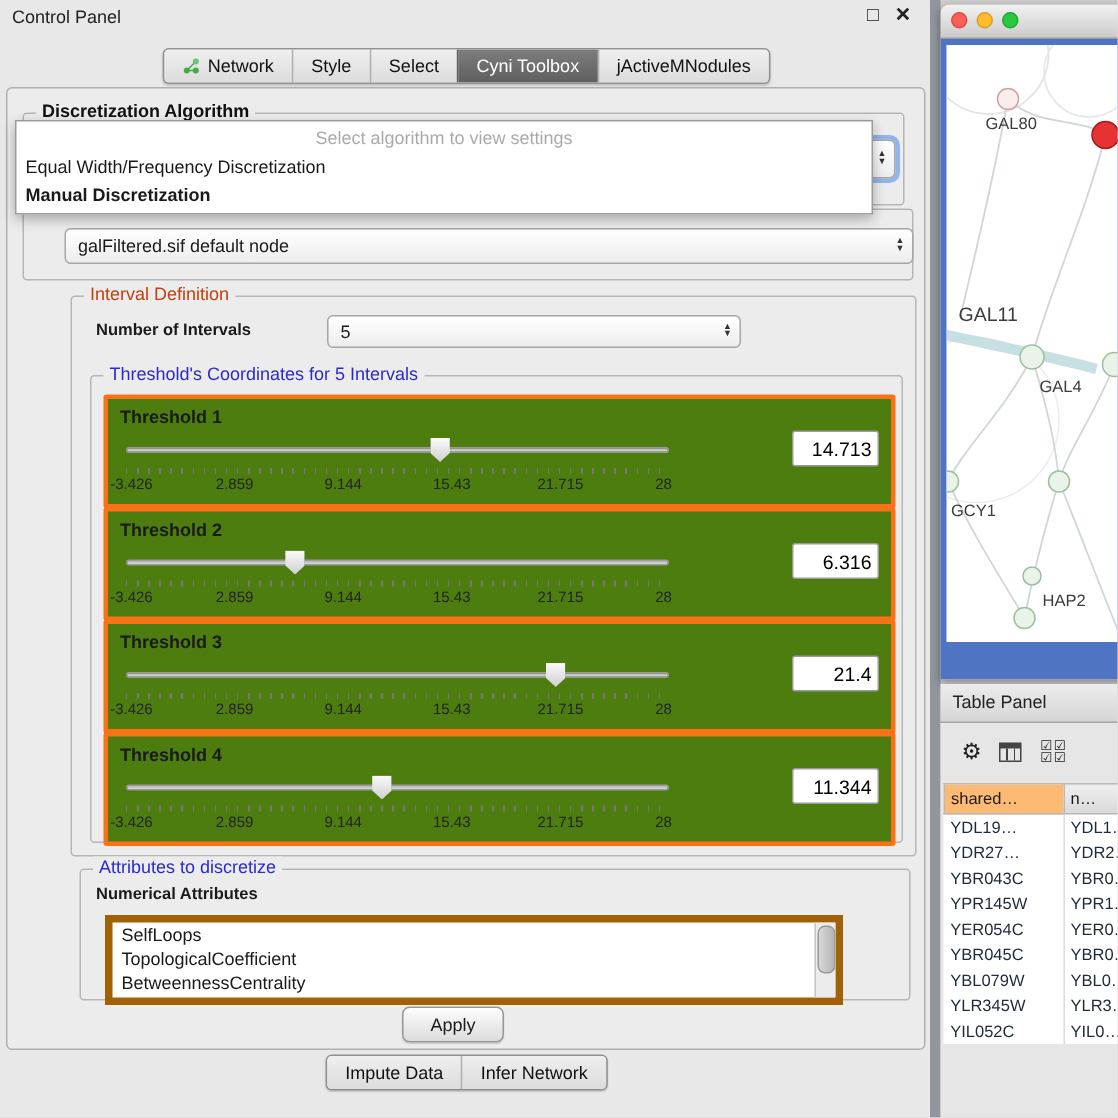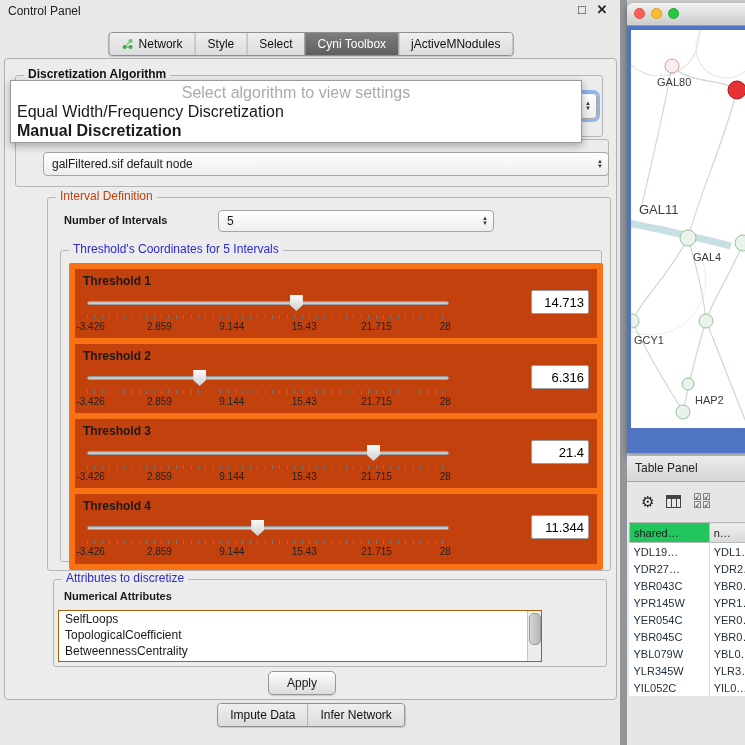--- a/index.html
+++ b/index.html
@@ -29,41 +29,41 @@
   .legend{position:absolute;top:-9px;left:8px;background:#ececec;padding:0 4px;font-size:12px;white-space:nowrap;}
   .legend.black{color:#111;font-weight:bold;}
   .legend.green{color:#c2410c;}
   .legend.blue{color:#2a2ad0;}
   
   .combo{position:absolute;background:linear-gradient(#ffffff,#ededed);border:1px solid #a6a6a6;border-radius:4px;font-size:12px;display:flex;align-items:center;padding:0 8px;box-sizing:border-box;box-shadow:inset 0 1px 0 #fff;}
   .combo .stepper{position:absolute;right:5px;top:50%;transform:translateY(-50%);display:flex;flex-direction:column;line-height:5px;font-size:6px;color:#333;}
   .combo.focused{box-shadow:0 0 0 3px rgba(100,150,235,.65);}
   
   .popup{position:absolute;left:10px;top:80px;width:570px;background:#fff;border:1px solid #9b9b9b;box-shadow:0 3px 8px rgba(0,0,0,.3);z-index:20;padding:2px 0;}
-  .popup .item{font-size:16px;padding:2px 6px;line-height:15px;}
+  .popup .item{font-size:12px;padding:2px 6px;line-height:15px;}
   .popup .item.placeholder{color:#aaa;text-align:center;}
   .popup .item.bold{font-weight:bold;}
   
-  .threshold-box{position:absolute;left:8px;width:522px;height:70px;border:6px solid #f97316;border-radius:2px;background:#c2410c;}
+  .threshold-box{position:absolute;left:8px;width:522px;height:70px;border:3px solid #f97316;border-radius:2px;background:#4d7c0f;}
   .th-label{position:absolute;left:8px;top:5px;font-size:12px;font-weight:bold;}
   .th-value{position:absolute;right:8px;top:21px;width:58px;height:24px;border:1px solid #9b9b9b;border-radius:2px;background:#fff;font-size:13px;text-align:right;padding:0 4px;box-sizing:border-box;font-family:inherit;}
   .slider{position:absolute;left:12px;top:24px;width:362px;height:42px;}
   .slider .track{position:absolute;left:0;top:8px;width:100%;height:4px;background:linear-gradient(#b5b5b5,#d8d8d8);border:1px solid #9a9a9a;border-radius:3px;box-sizing:border-box;}
   .slider .thumb{position:absolute;top:2px;width:13px;height:16px;background:linear-gradient(#fbfbfb,#cfcfcf);clip-path:polygon(0 0,100% 0,100% 62%,50% 100%,0 62%);filter:drop-shadow(0 0 1px #777);}
   .slider .ruler{position:absolute;left:0;top:22px;width:100%;height:4px;background:repeating-linear-gradient(to right,#777 0,#777 1px,transparent 1px,transparent 7.4px);}
   .ticklabels{position:absolute;left:0;top:28px;width:100%;height:12px;font-size:10px;color:#222;}
   .ticklabels span{position:absolute;transform:translateX(-50%);white-space:nowrap;}
   .ticklabels span:nth-child(1){left:1%;}
   .ticklabels span:nth-child(2){left:20%;}
   .ticklabels span:nth-child(3){left:40%;}
   .ticklabels span:nth-child(4){left:60%;}
   .ticklabels span:nth-child(5){left:80%;}
   .ticklabels span:nth-child(6){left:99%;}
   
-  .listbox{position:absolute;left:4px;top:30px;width:482px;height:50px;background:#fff;border:1px solid #a16207;overflow:hidden;}
+  .listbox{position:absolute;left:16px;top:30px;width:482px;height:50px;background:#fff;border:5px solid #a16207;overflow:hidden;}
   .listbox .li{font-size:12px;line-height:16px;padding:0 6px;white-space:nowrap;}
   .vscroll{position:absolute;right:0;top:0;width:13px;height:100%;background:#ececec;border-left:1px solid #c5c5c5;}
   .vscroll .vthumb{position:absolute;left:1px;top:2px;width:10px;height:30px;background:linear-gradient(to right,#d8d8d8,#b5b5b5);border:1px solid #999;border-radius:5px;}
   
   .apply-btn{position:absolute;left:268px;top:671px;width:66px;height:22px;background:linear-gradient(#fdfdfd,#dcdcdc);border:1px solid #979797;border-radius:5px;font-size:12px;display:flex;align-items:center;justify-content:center;box-shadow:0 1px 1px rgba(0,0,0,.15);}
   
   .splitter{position:absolute;left:620px;top:0;width:7px;height:745px;background:#90969b;}
   
   .net-window{position:absolute;left:627px;top:3px;width:130px;height:450px;border-radius:6px 6px 0 0;overflow:hidden;box-shadow:0 2px 6px rgba(0,0,0,.35);}
   .net-titlebar{position:absolute;left:0;top:0;width:100%;height:22px;background:linear-gradient(#f2f2f2,#cbcbcb);border-bottom:1px solid #9a9a9a;}
@@ -76,21 +76,21 @@
   
   .tp-header{position:absolute;left:627px;top:456px;width:118px;height:25px;background:linear-gradient(#ececec,#d6d6d6);border-bottom:1px solid #a5a5a5;}
   .tp-title{position:absolute;left:8px;top:5px;font-size:12px;color:#222;}
   .tp-body{position:absolute;left:627px;top:482px;width:118px;height:263px;background:#e6e6e6;}
   .tp-toolbar{position:absolute;left:0;top:4px;width:100%;height:30px;display:flex;align-items:center;gap:12px;padding-left:14px;}
   .tool-ic{font-size:15px;color:#222;line-height:1;}
   .cols-icon{width:15px;height:13px;border:1px solid #444;box-sizing:border-box;background:linear-gradient(to right,transparent 0 4px,#444 4px 5px,transparent 5px 9px,#444 9px 10px,transparent 10px);border-top:4px solid #444;}
   .checks-icon{font-size:9px;letter-spacing:1px;color:#222;line-height:8px;}
   .tp-table{position:absolute;left:2px;top:40px;width:130px;background:#fff;border-collapse:collapse;font-size:11px;}
   .tp-table th{height:19px;background:linear-gradient(#efefef,#d9d9d9);border:1px solid #b9b9b9;font-weight:normal;text-align:left;padding:0 4px;}
-  .tp-table th.sel{background:#22c55e;}
+  .tp-table th.sel{background:#fdba74;}
   .tp-table td{height:17px;border-right:1px solid #dcdcdc;padding:0 4px;white-space:nowrap;overflow:hidden;color:#1d2b3a;}
   .num-label{font-weight:bold;font-size:11px;position:absolute;}
   svg text{font-family:"Liberation Sans",sans-serif;}
 </style>
 </head>
 <body>
 
 <div class="control-panel">
   <div class="cp-titlebar">
     <span class="cp-title">Control Panel</span>

